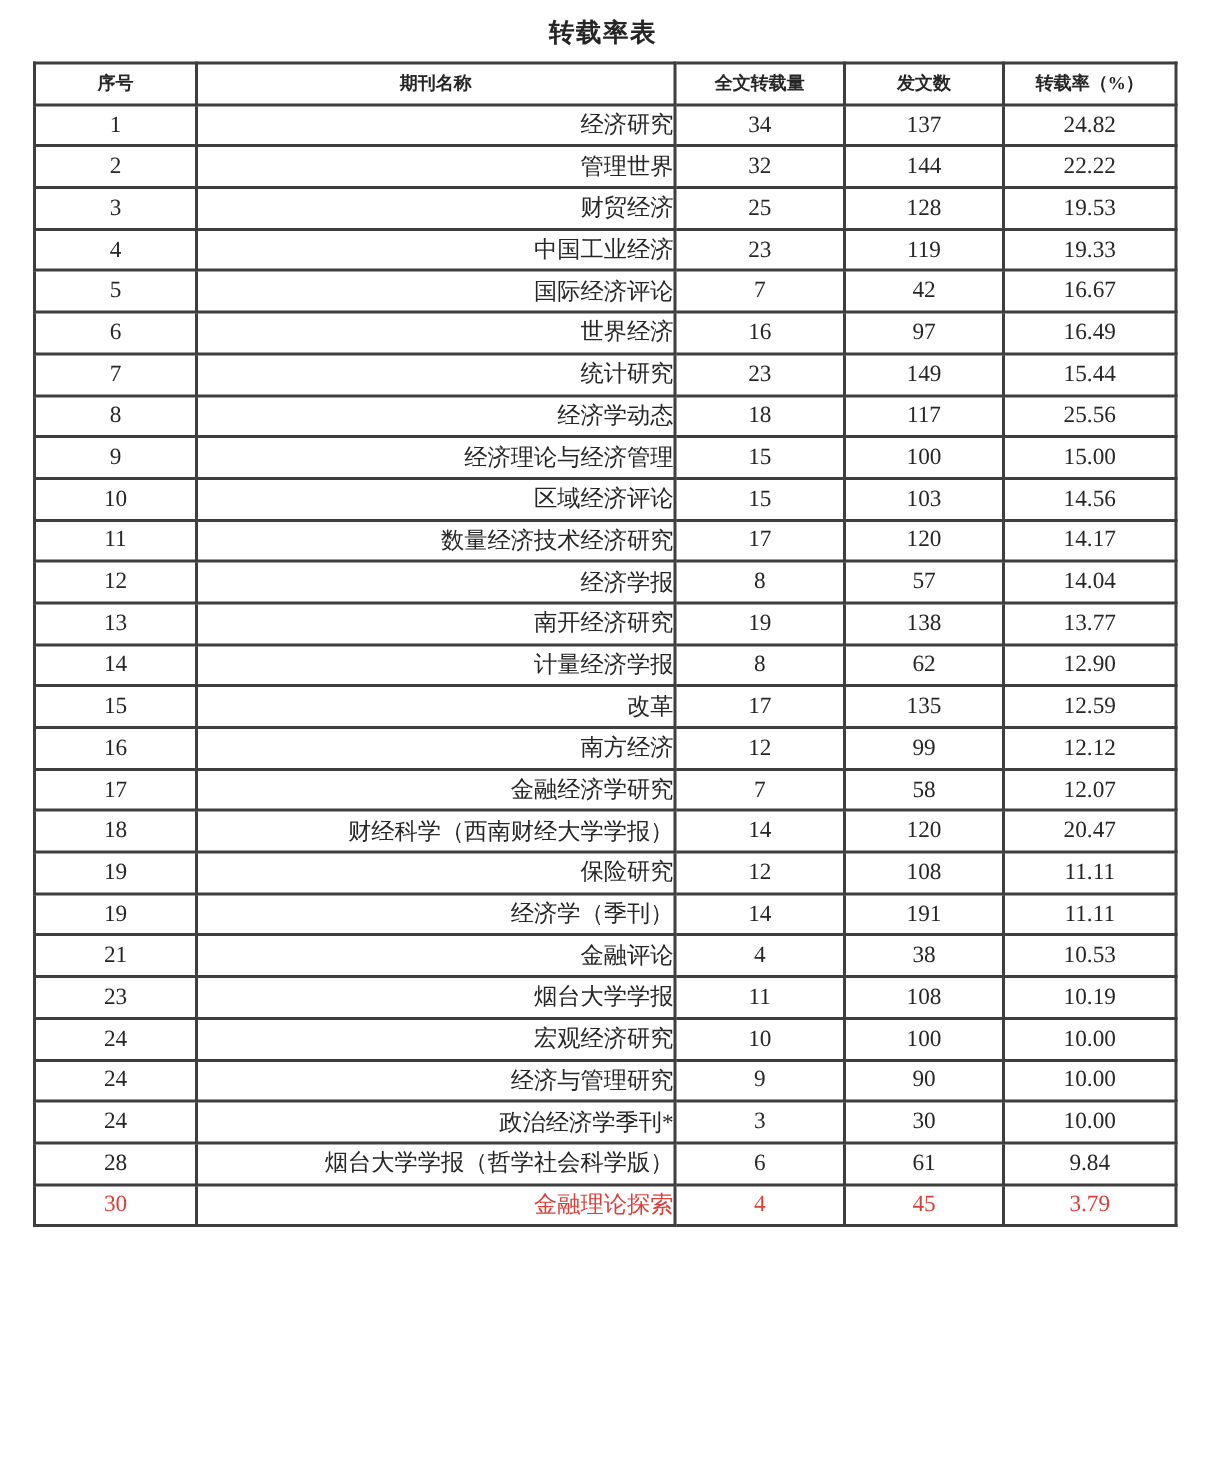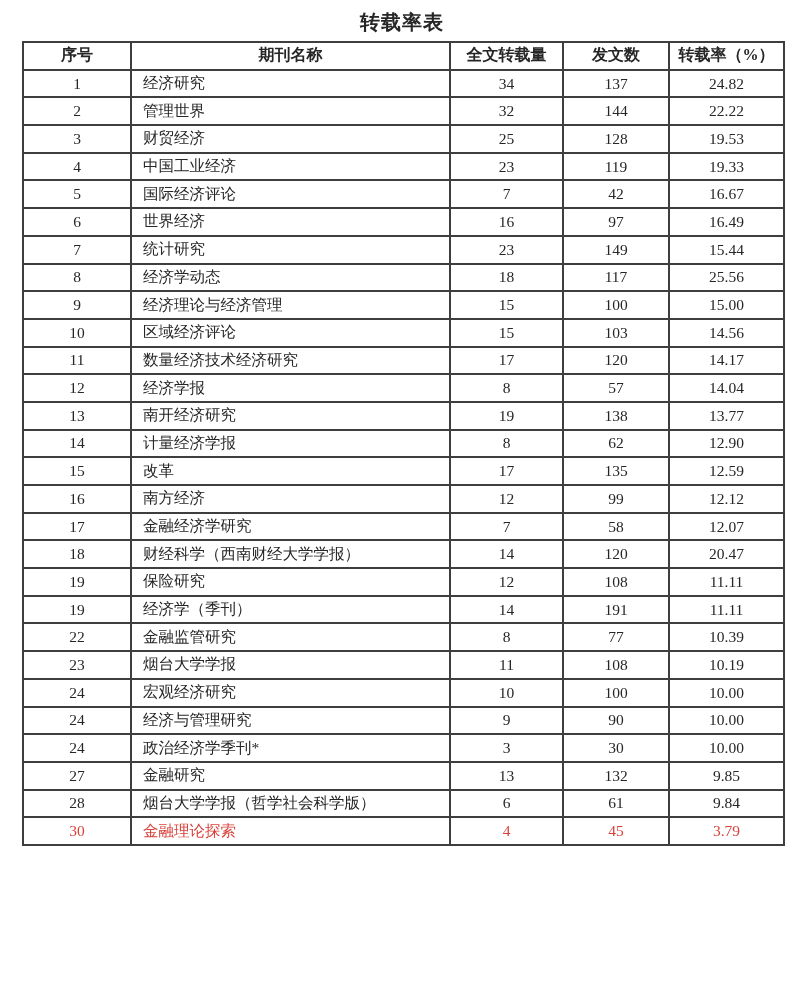--- a/index.html
+++ b/index.html
@@ -16,21 +16,21 @@
   }
   .page {
     position: relative;
     width: 804px;
     height: 986px;
     background: #ffffff;
   }
   .doc-title {
     padding-top: 11px;
     text-align: center;
-    font-size: 20px;
+    font-size: 17px;
     font-weight: bold;
     letter-spacing: 1px;
     line-height: 22px;
   }
   table.rate-table {
     border-collapse: collapse;
     table-layout: fixed;
     width: 761px;
     margin: 8px 0 0 22px;
   }
@@ -42,28 +42,28 @@
   th, td {
     border: 2px solid var(--border-color, #3e3e3e);
     height: 25.7px;
     padding: 0;
     text-align: center;
     vertical-align: middle;
     overflow: hidden;
     white-space: nowrap;
   }
   th {
-    font-size: 16px;
+    font-size: 12px;
     font-weight: bold;
   }
   td {
     font-size: 15.5px;
   }
   td.c-journal {
-    text-align: left;
+    text-align: right;
     padding-left: 11px;
   }
   tr.highlight td {
     color: var(--highlight-color, #d8413a);
   }
 </style>
 </head>
 <body>
 
 <div class="page">
@@ -221,25 +221,25 @@
     <td class="c-num">11.11</td>
   </tr>
         <tr>
     <td class="c-rank">19</td>
     <td class="c-journal">经济学（季刊）</td>
     <td class="c-num">14</td>
     <td class="c-num">191</td>
     <td class="c-num">11.11</td>
   </tr>
         <tr>
-    <td class="c-rank">22</td>
-    <td class="c-journal">金融监管研究</td>
-    <td class="c-num">8</td>
-    <td class="c-num">77</td>
-    <td class="c-num">10.39</td>
+    <td class="c-rank">21</td>
+    <td class="c-journal">金融评论</td>
+    <td class="c-num">4</td>
+    <td class="c-num">38</td>
+    <td class="c-num">10.53</td>
   </tr>
         <tr>
     <td class="c-rank">23</td>
     <td class="c-journal">烟台大学学报</td>
     <td class="c-num">11</td>
     <td class="c-num">108</td>
     <td class="c-num">10.19</td>
   </tr>
         <tr>
     <td class="c-rank">24</td>
@@ -254,27 +254,20 @@
     <td class="c-num">9</td>
     <td class="c-num">90</td>
     <td class="c-num">10.00</td>
   </tr>
         <tr>
     <td class="c-rank">24</td>
     <td class="c-journal">政治经济学季刊*</td>
     <td class="c-num">3</td>
     <td class="c-num">30</td>
     <td class="c-num">10.00</td>
-  </tr>
-        <tr>
-    <td class="c-rank">27</td>
-    <td class="c-journal">金融研究</td>
-    <td class="c-num">13</td>
-    <td class="c-num">132</td>
-    <td class="c-num">9.85</td>
   </tr>
         <tr>
     <td class="c-rank">28</td>
     <td class="c-journal">烟台大学学报（哲学社会科学版）</td>
     <td class="c-num">6</td>
     <td class="c-num">61</td>
     <td class="c-num">9.84</td>
   </tr>
         <tr class="highlight">
     <td class="c-rank">30</td>

